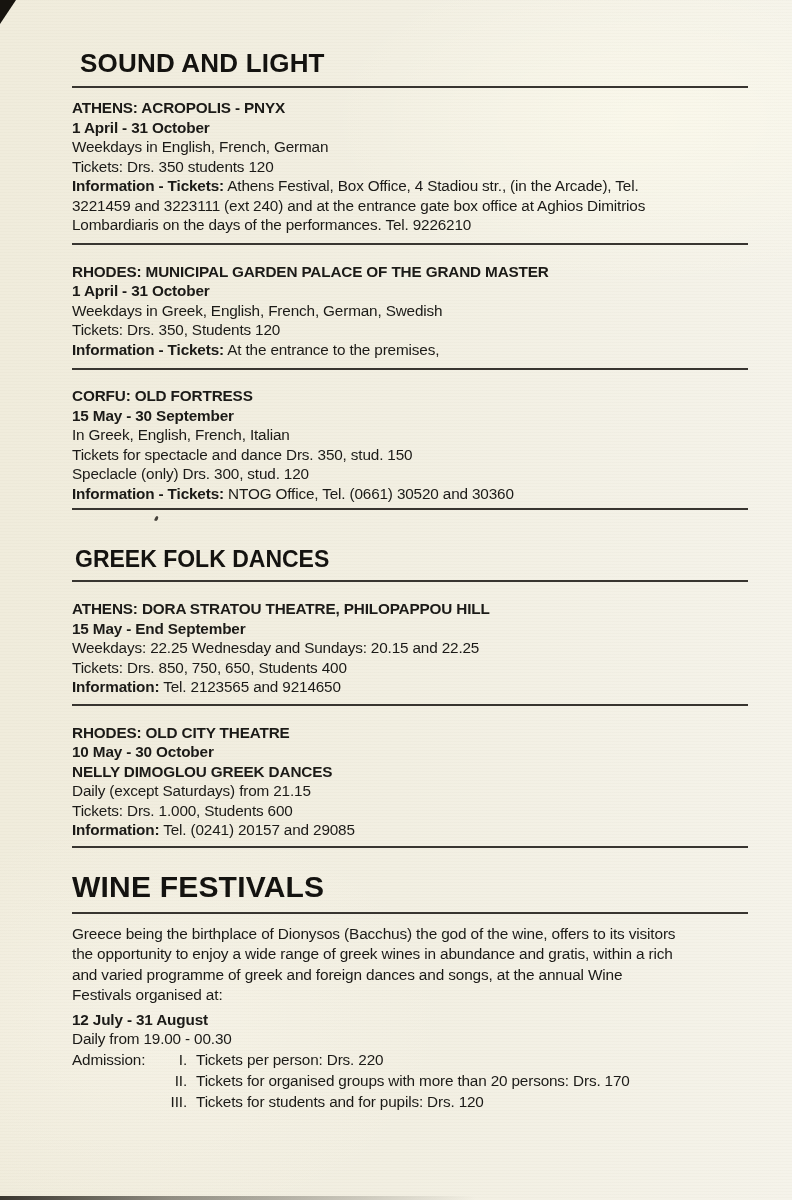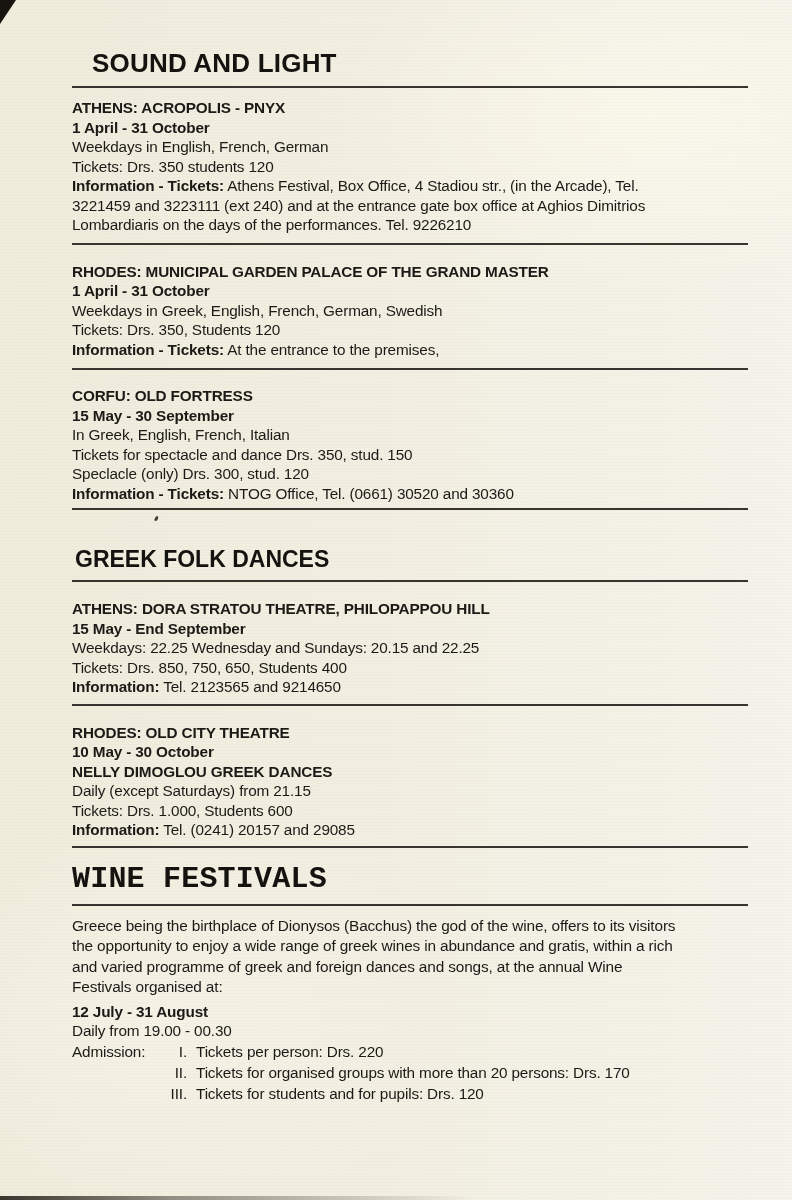--- a/index.html
+++ b/index.html
@@ -32,21 +32,21 @@
     margin-left:72px;
     width:676px;
   }
   .h-main{
     font-weight:bold;
     font-size:26px;
     line-height:28px;
     letter-spacing:0.2px;
     color:#141310;
     white-space:nowrap;
-    margin-left:20px;
+    margin-left:8px;
   }
   .h-sub{
     font-weight:bold;
     font-size:23px;
     line-height:24px;
     letter-spacing:0px;
     color:#141310;
     white-space:nowrap;
     margin-left:3px;
   }
@@ -153,21 +153,21 @@
     <div class="line b">RHODES: OLD CITY THEATRE</div>
     <div class="line b">10 May - 30 October</div>
     <div class="line b">NELLY DIMOGLOU GREEK DANCES</div>
     <div class="line">Daily (except Saturdays) from 21.15</div>
     <div class="line">Tickets: Drs. 1.000, Students 600</div>
     <div class="line"><span class="b">Information:</span><span> Tel. (0241) 20157 and 29085</span></div>
   </section>
 
   <div class="rule" style="margin-top:6px;"></div>
 
-  <div class="h-big" style="padding-top:14px;font-family:Liberation Mono, monospace;">WINE FESTIVALS</div>
+  <div class="h-big" style="padding-top:22px;">WINE FESTIVALS</div>
   <div class="rule" style="margin-top:8px;"></div>
 
   <div class="para" style="margin-top:10px;">
     <div class="line">Greece being the birthplace of Dionysos (Bacchus) the god of the wine, offers to its visitors</div>
     <div class="line">the opportunity to enjoy a wide range of greek wines in abundance and gratis, within a rich</div>
     <div class="line">and varied programme of greek and foreign dances and songs, at the annual Wine</div>
     <div class="line">Festivals organised at:</div>
   </div>
 
   <section class="entry" style="margin-top:4px;">

